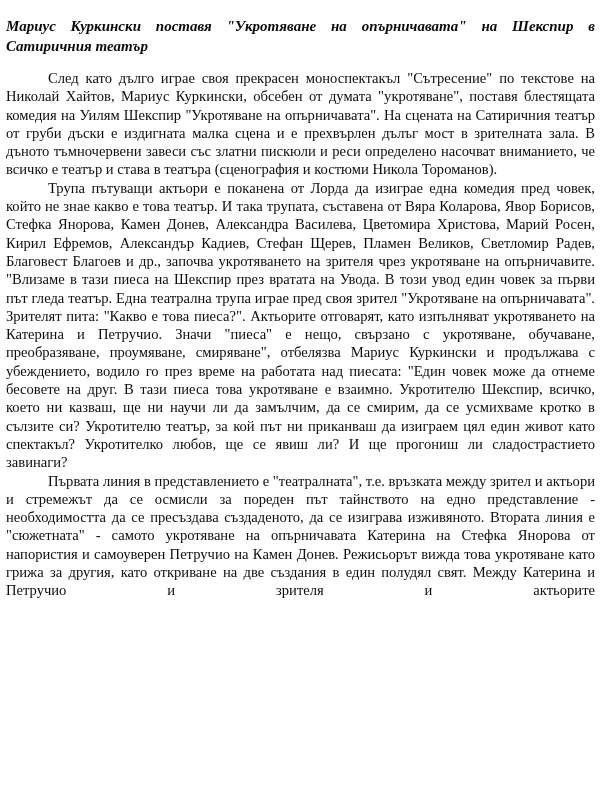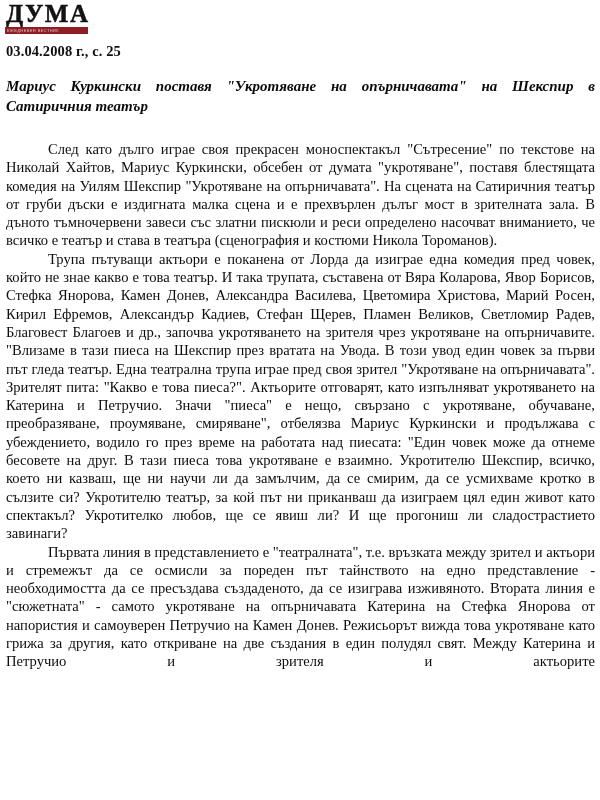--- a/index.html
+++ b/index.html
@@ -103,21 +103,21 @@
     margin-top: 16px;
     margin-left: 1px;
     margin-right: 0px;
     text-align: justify;
     text-align-last: left;
     color: #0a0a0a;
   }
 
   
   .body-copy {
-    margin-top: 24px;
+    margin-top: 13px;
     margin-left: 1px;
     margin-right: 0px;
   }
   .body-copy p {
     margin: 0;
     font-family: "Liberation Serif", "DejaVu Serif", serif;
     font-size: 14.6px;
     line-height: 18.3px;
     text-align: justify;
     text-align-last: left;
@@ -127,29 +127,20 @@
   }
   .body-copy p.justify-all {
     text-align-last: justify;
   }
 </style>
 </head>
 <body>
 
 <div class="page">
 
-  <div class="masthead">
-    <div class="logo-block">
-      <span class="logo-word">ДУМА</span>
-      <span class="logo-rule" style="background: rgb(143, 29, 36);">
-        <span class="logo-rule-text">ЕЖЕДНЕВЕН ВЕСТНИК</span>
-      </span>
-    </div>
-    <div class="dateline">03.04.2008 г., с. 25</div>
-  </div>
 
 
   <h2 class="subtitle">Мариус Куркински поставя "Укротяване на опърничавата" на Шекспир в Сатиричния театър</h2>
 
   <div class="body-copy">
     <p>След като дълго играе своя прекрасен моноспектакъл "Сътресение" по текстове на Николай Хайтов, Мариус Куркински, обсебен от думата "укротяване", поставя блестящата комедия на Уилям Шекспир "Укротяване на опърничавата". На сцената на Сатиричния театър от груби дъски е издигната малка сцена и е прехвърлен дълъг мост в зрителната зала. В дъното тъмночервени завеси със златни пискюли и реси определено насочват вниманието, че всичко е театър и става в театъра (сценография и костюми Никола Тороманов).</p>
     <p>Трупа пътуващи актьори е поканена от Лорда да изиграе една комедия пред човек, който не знае какво е това театър. И така трупата, съставена от Вяра Коларова, Явор Борисов, Стефка Янорова, Камен Донев, Александра Василева, Цветомира Христова, Марий Росен, Кирил Ефремов, Александър Кадиев, Стефан Щерев, Пламен Великов, Светломир Радев, Благовест Благоев и др., започва укротяването на зрителя чрез укротяване на опърничавите. "Влизаме в тази пиеса на Шекспир през вратата на Увода. В този увод един човек за първи път гледа театър. Една театрална трупа играе пред своя зрител "Укротяване на опърничавата". Зрителят пита: "Какво е това пиеса?". Актьорите отговарят, като изпълняват укротяването на Катерина и Петручио. Значи "пиеса" е нещо, свързано с укротяване, обучаване, преобразяване, проумяване, смиряване", отбелязва Мариус Куркински и продължава с убеждението, водило го през време на работата над пиесата: "Един човек може да отнеме бесовете на друг. В тази пиеса това укротяване е взаимно. Укротителю Шекспир, всичко, което ни казваш, ще ни научи ли да замълчим, да се смирим, да се усмихваме кротко в сълзите си? Укротителю театър, за кой път ни приканваш да изиграем цял един живот като спектакъл? Укротителко любов, ще се явиш ли? И ще прогониш ли сладострастието завинаги?</p>
     <p class="justify-all">Първата линия в представлението е "театралната", т.е. връзката между зрител и актьори и стремежът да се осмисли за пореден път тайнството на едно представление - необходимостта да се пресъздава създаденото, да се изиграва изживяното. Втората линия е "сюжетната" - самото укротяване на опърничавата Катерина на Стефка Янорова от напористия и самоуверен Петручио на Камен Донев. Режисьорът вижда това укротяване като грижа за другия, като откриване на две създания в един полудял свят. Между Катерина и Петручио и зрителя и актьорите</p>
   </div>
 

